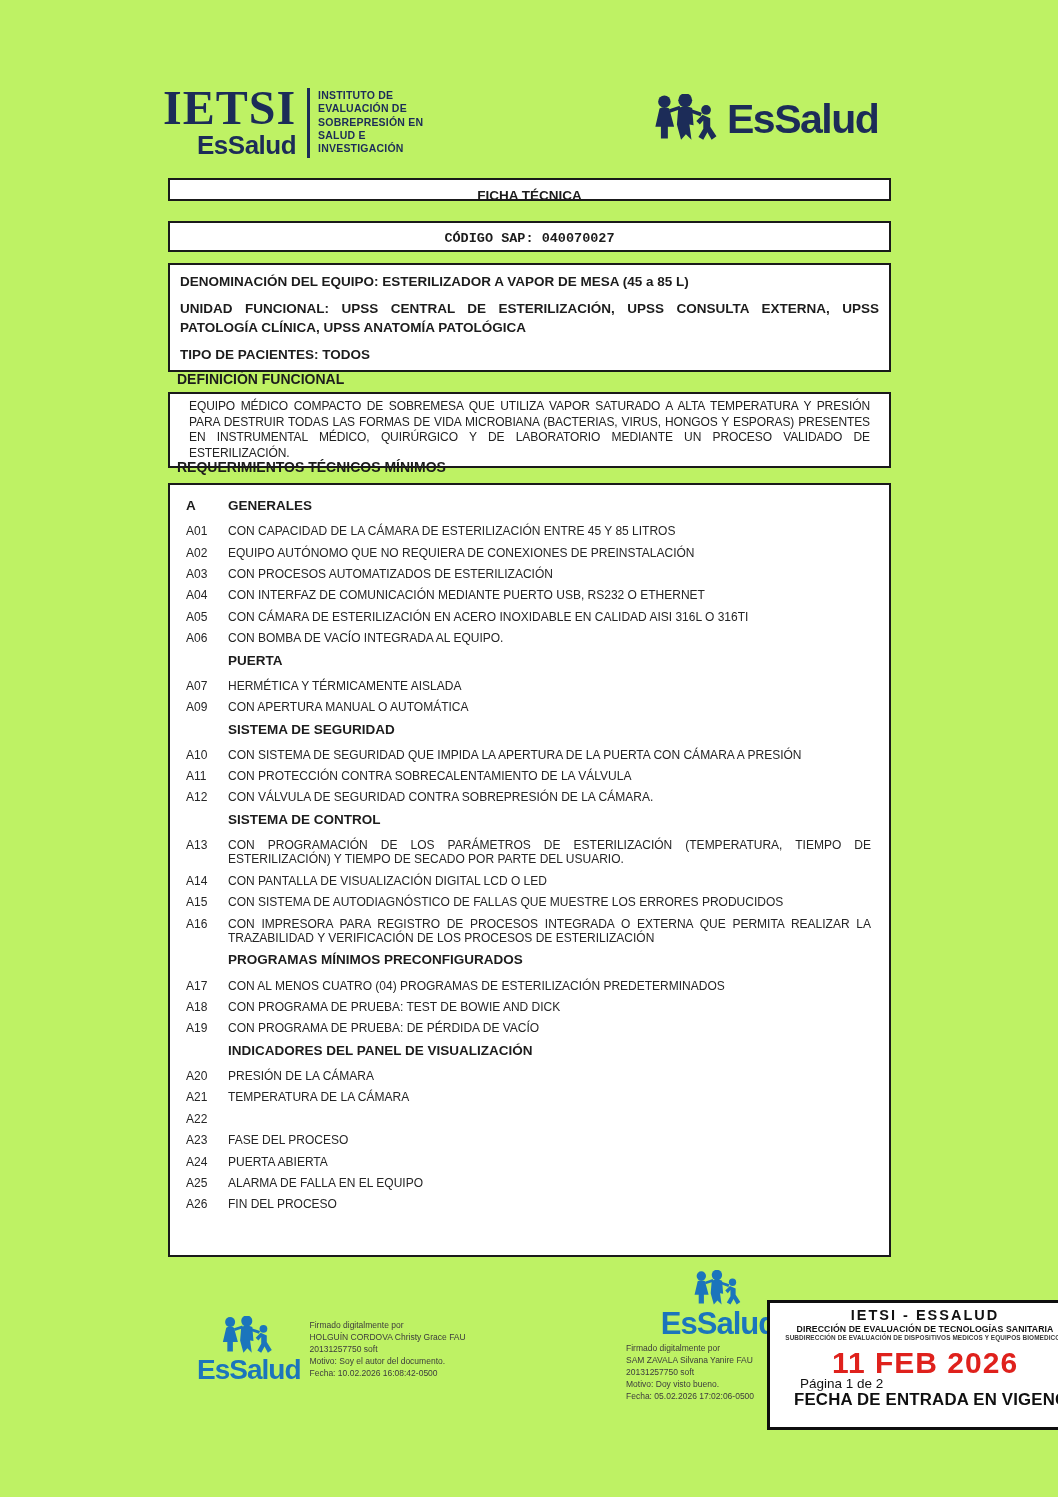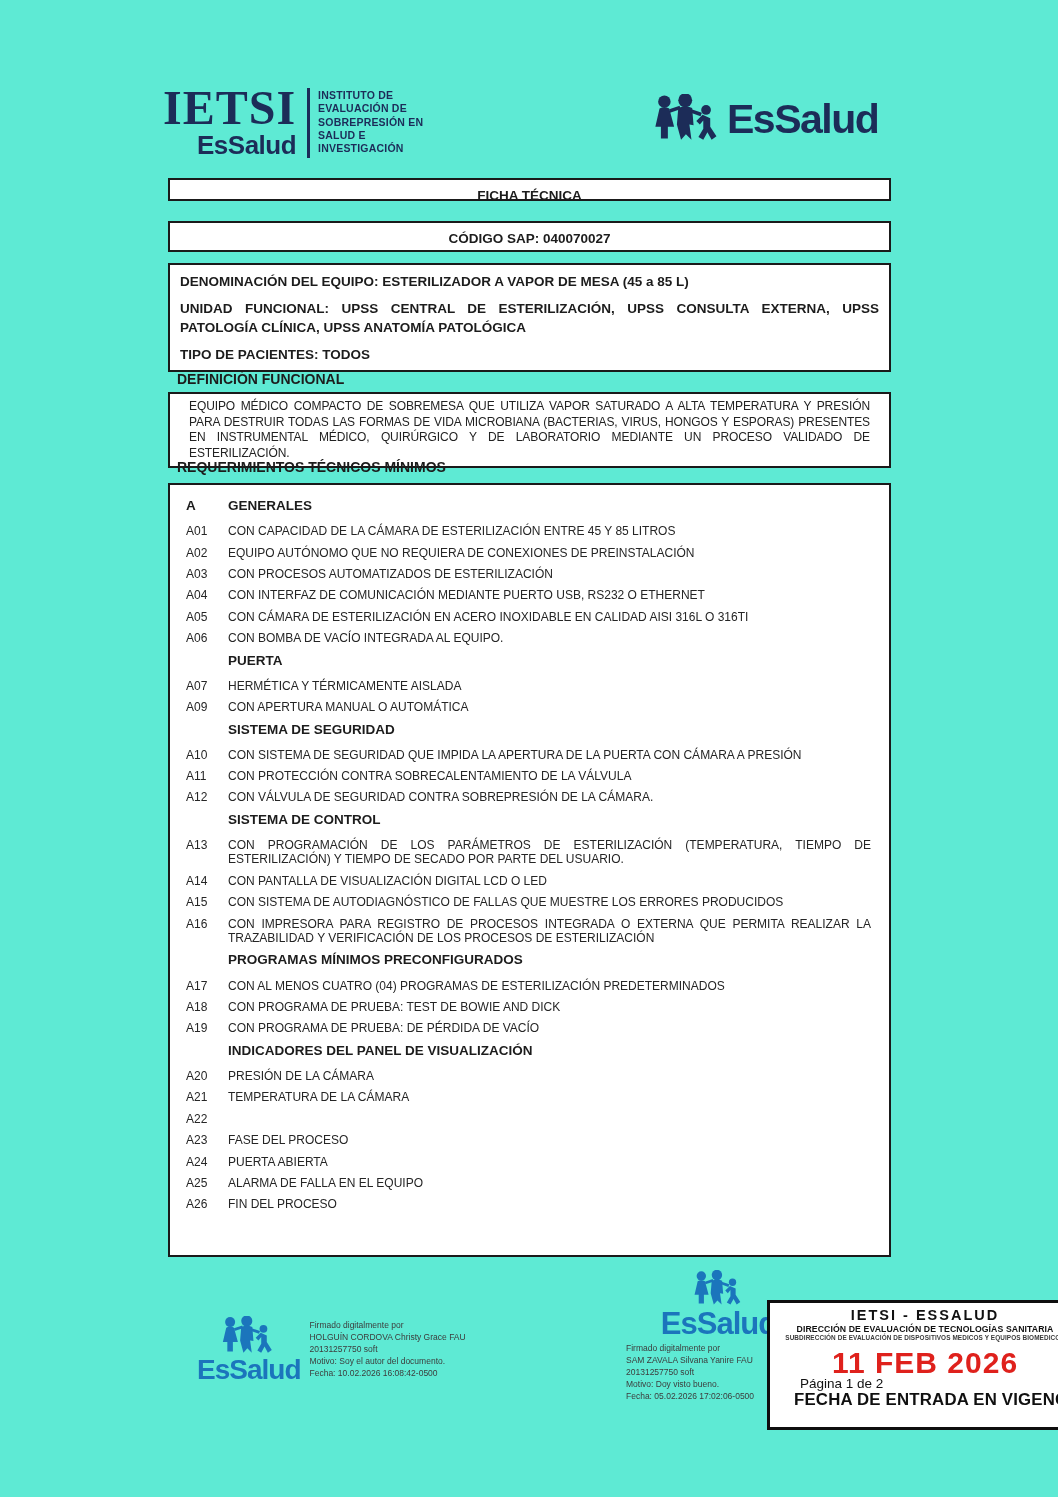--- a/index.html
+++ b/index.html
@@ -1,34 +1,34 @@
 <!DOCTYPE html>
 <html><head>
 <meta charset="utf-8">
 <style>
   html,body{margin:0;padding:0;background:#ffffff;}
-  .page{position:relative;width:1058px;height:1497px;background:#5eead4;
+  .page{position:relative;width:1058px;height:1497px;background:#bef264;
         font-family:"Liberation Sans",sans-serif;color:#1c1c1c;overflow:hidden;}
 
   
   .logo-ietsi{position:absolute;left:163px;top:88px;display:flex;align-items:flex-start;color:#1c2c58;}
   .ietsi-left{text-align:right;padding-right:11px;}
   .ietsi-acronym{font-family:"Liberation Serif",serif;font-weight:bold;font-size:48px;line-height:0.82;letter-spacing:1px;}
   .ietsi-brand{font-size:26px;font-weight:bold;letter-spacing:-0.5px;margin-top:3px;}
   .ietsi-divider{width:3px;background:#1c2c58;height:70px;flex:none;}
   .ietsi-institute{font-size:10.5px;font-weight:bold;line-height:1.27;letter-spacing:0.2px;padding:1px 0 0 8px;}
 
   .logo-essalud-top{position:absolute;left:653px;top:94px;display:flex;align-items:center;color:#1c2c58;}
   .logo-essalud-top .fam{width:70px;height:50px;}
   .logo-essalud-top .wordmark{font-size:41px;font-weight:bold;letter-spacing:-1.5px;margin-left:4px;}
 
   
   .bx{position:absolute;left:168px;width:723px;border:2px solid #1a1a1a;background:#fff;box-sizing:border-box;}
   .box-title{top:178px;height:23px;text-align:center;font-weight:bold;font-size:13.5px;padding-top:8px;}
-  .box-code {top:221px;height:31px;text-align:center;font-weight:bold;font-size:13.5px;padding-top:8px;}
+  .box-code {top:221px;height:31px;text-align:center;font-weight:bold;font-size:13.5px;padding-top:8px;font-family:Liberation Mono, monospace;}
   .box-info {top:263px;padding:7px 10px 6px 10px;}
   .box-info p{margin:0 0 7px 0;font-size:13.5px;font-weight:bold;line-height:1.45;text-align:justify;}
   .box-info p:last-child{margin-bottom:0;}
   .sec-heading{position:absolute;left:177px;font-weight:bold;font-size:14px;}
   .h-def{top:371px;}
   .box-def{top:392px;padding:5px 19px;font-size:12px;line-height:1.3;text-align:justify;letter-spacing:-0.1px;color:#222;}
   .h-req{top:459px;}
   .box-req{top:483px;height:774px;padding-top:9px;}
 
   .req-row{display:flex;padding:0 14px 0 16px;margin-bottom:7px;font-size:12px;line-height:1.2;}

